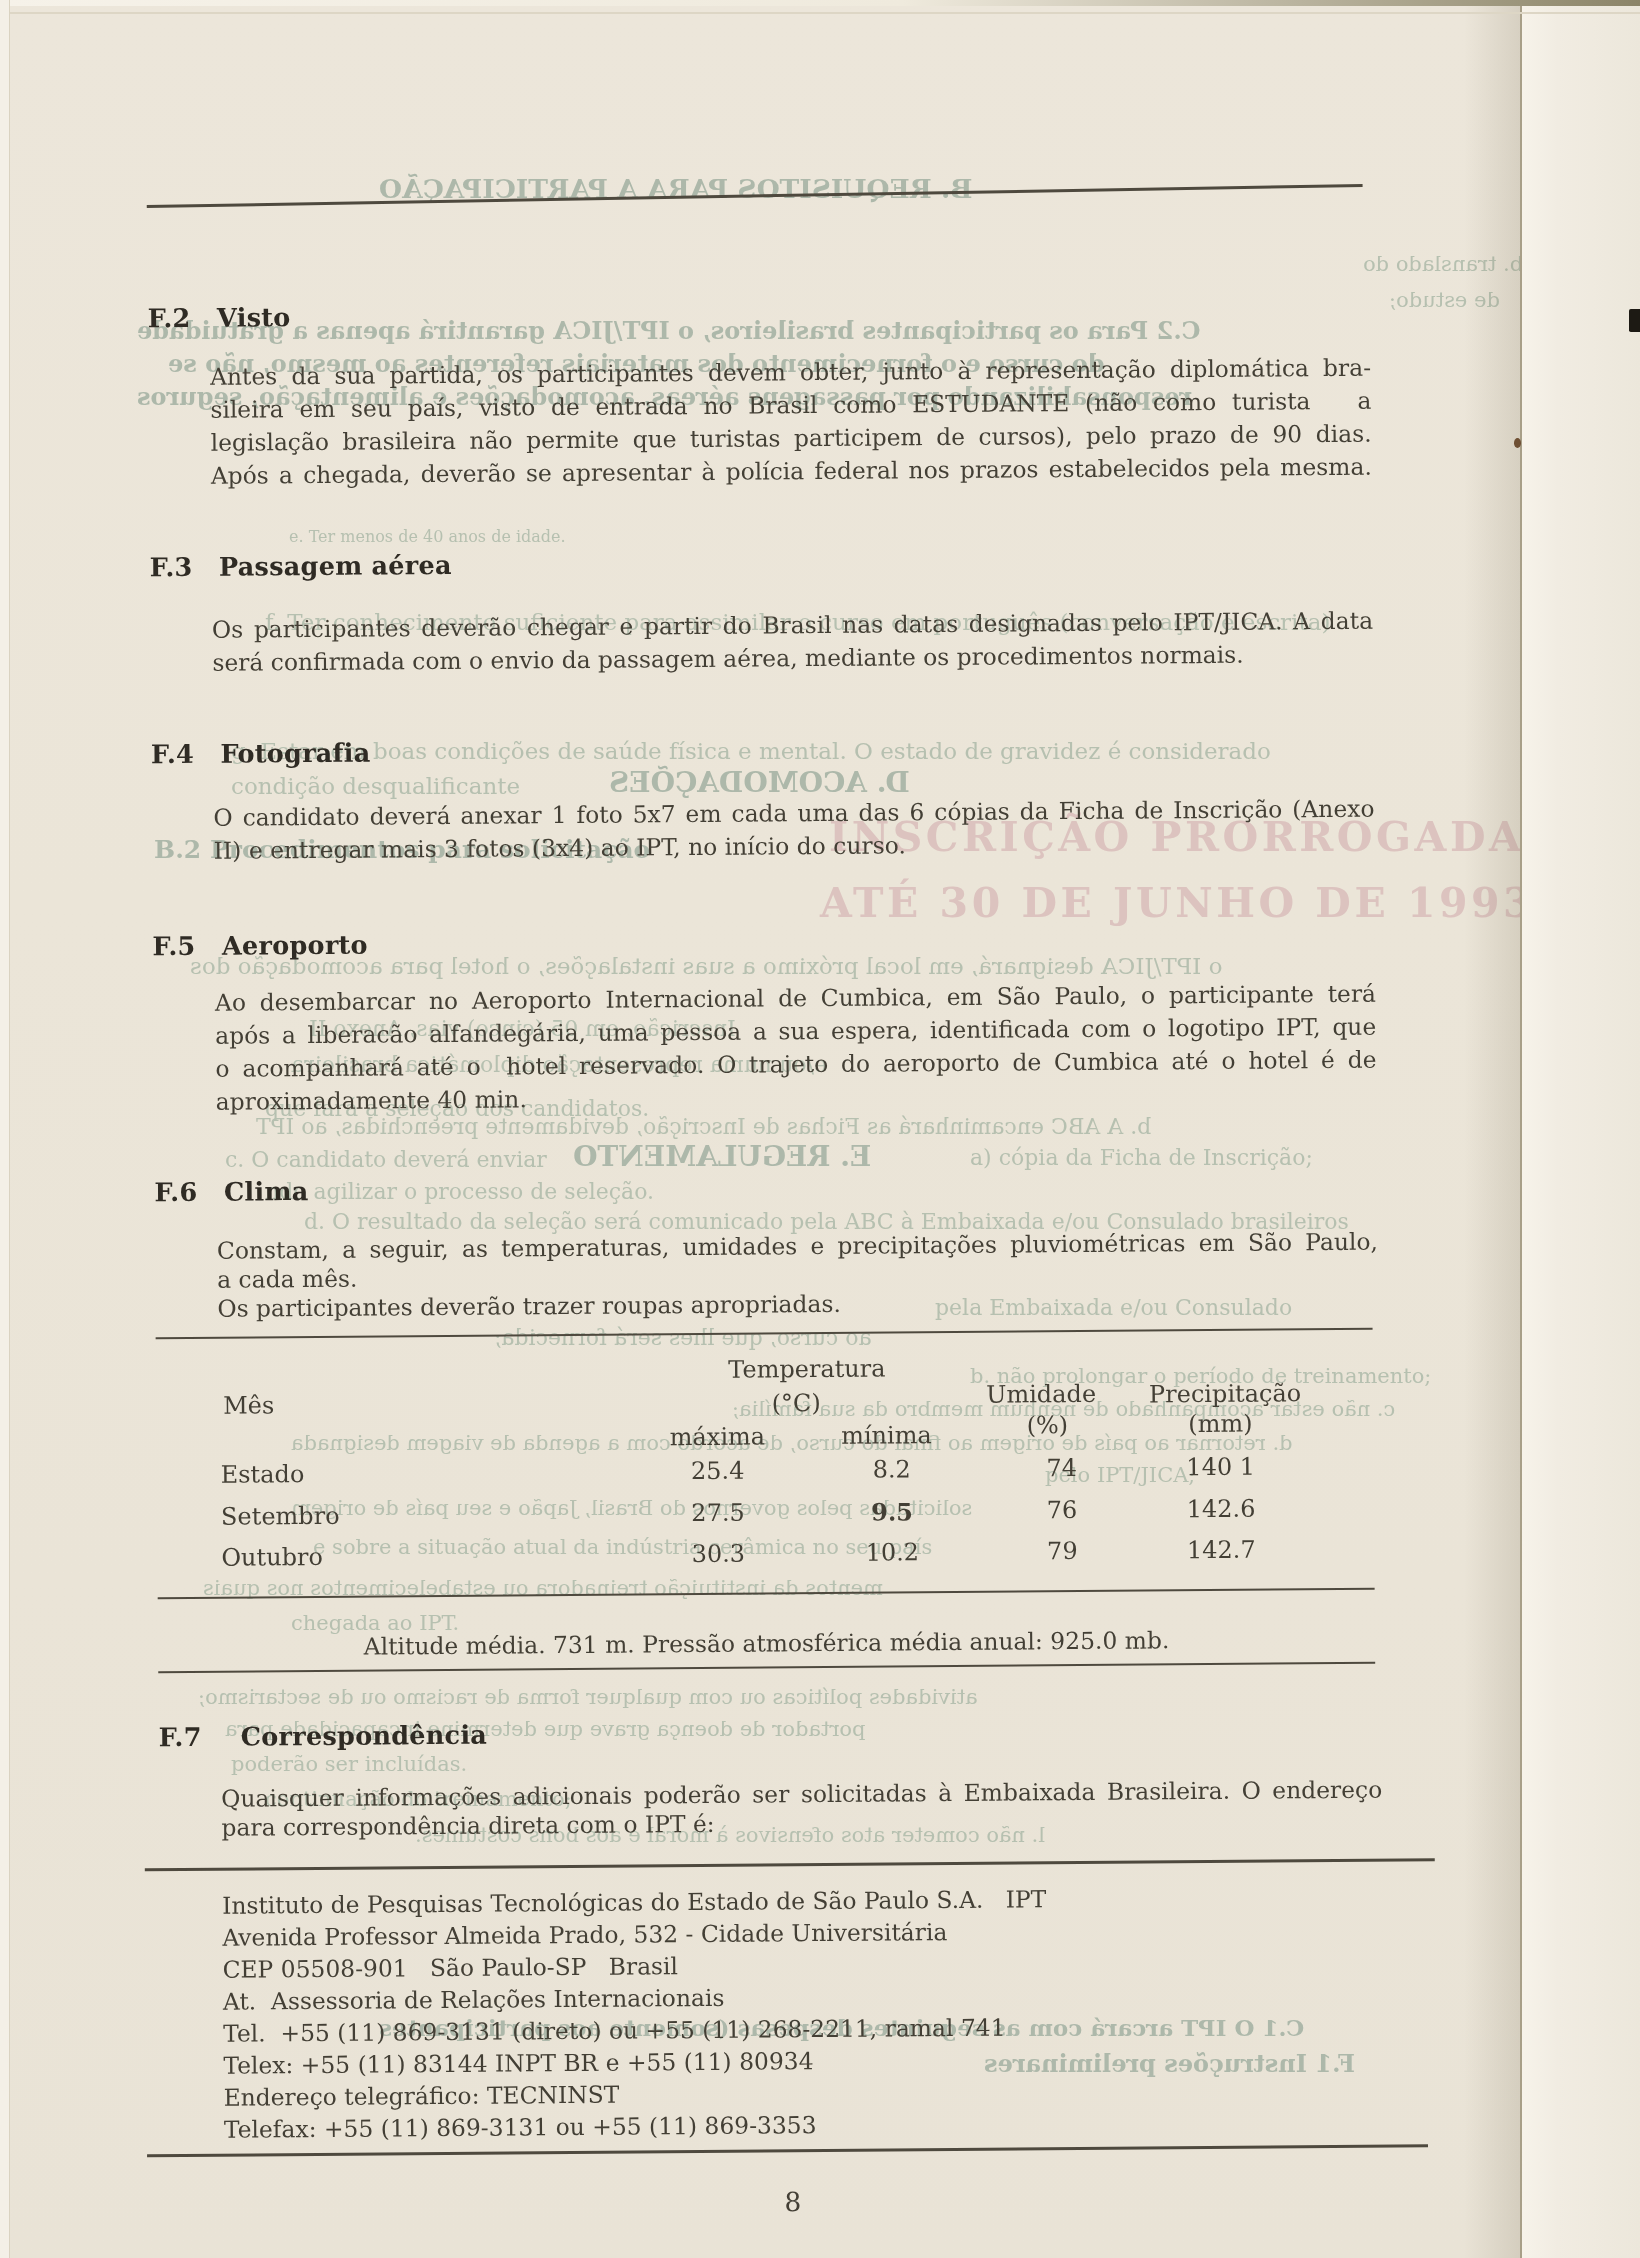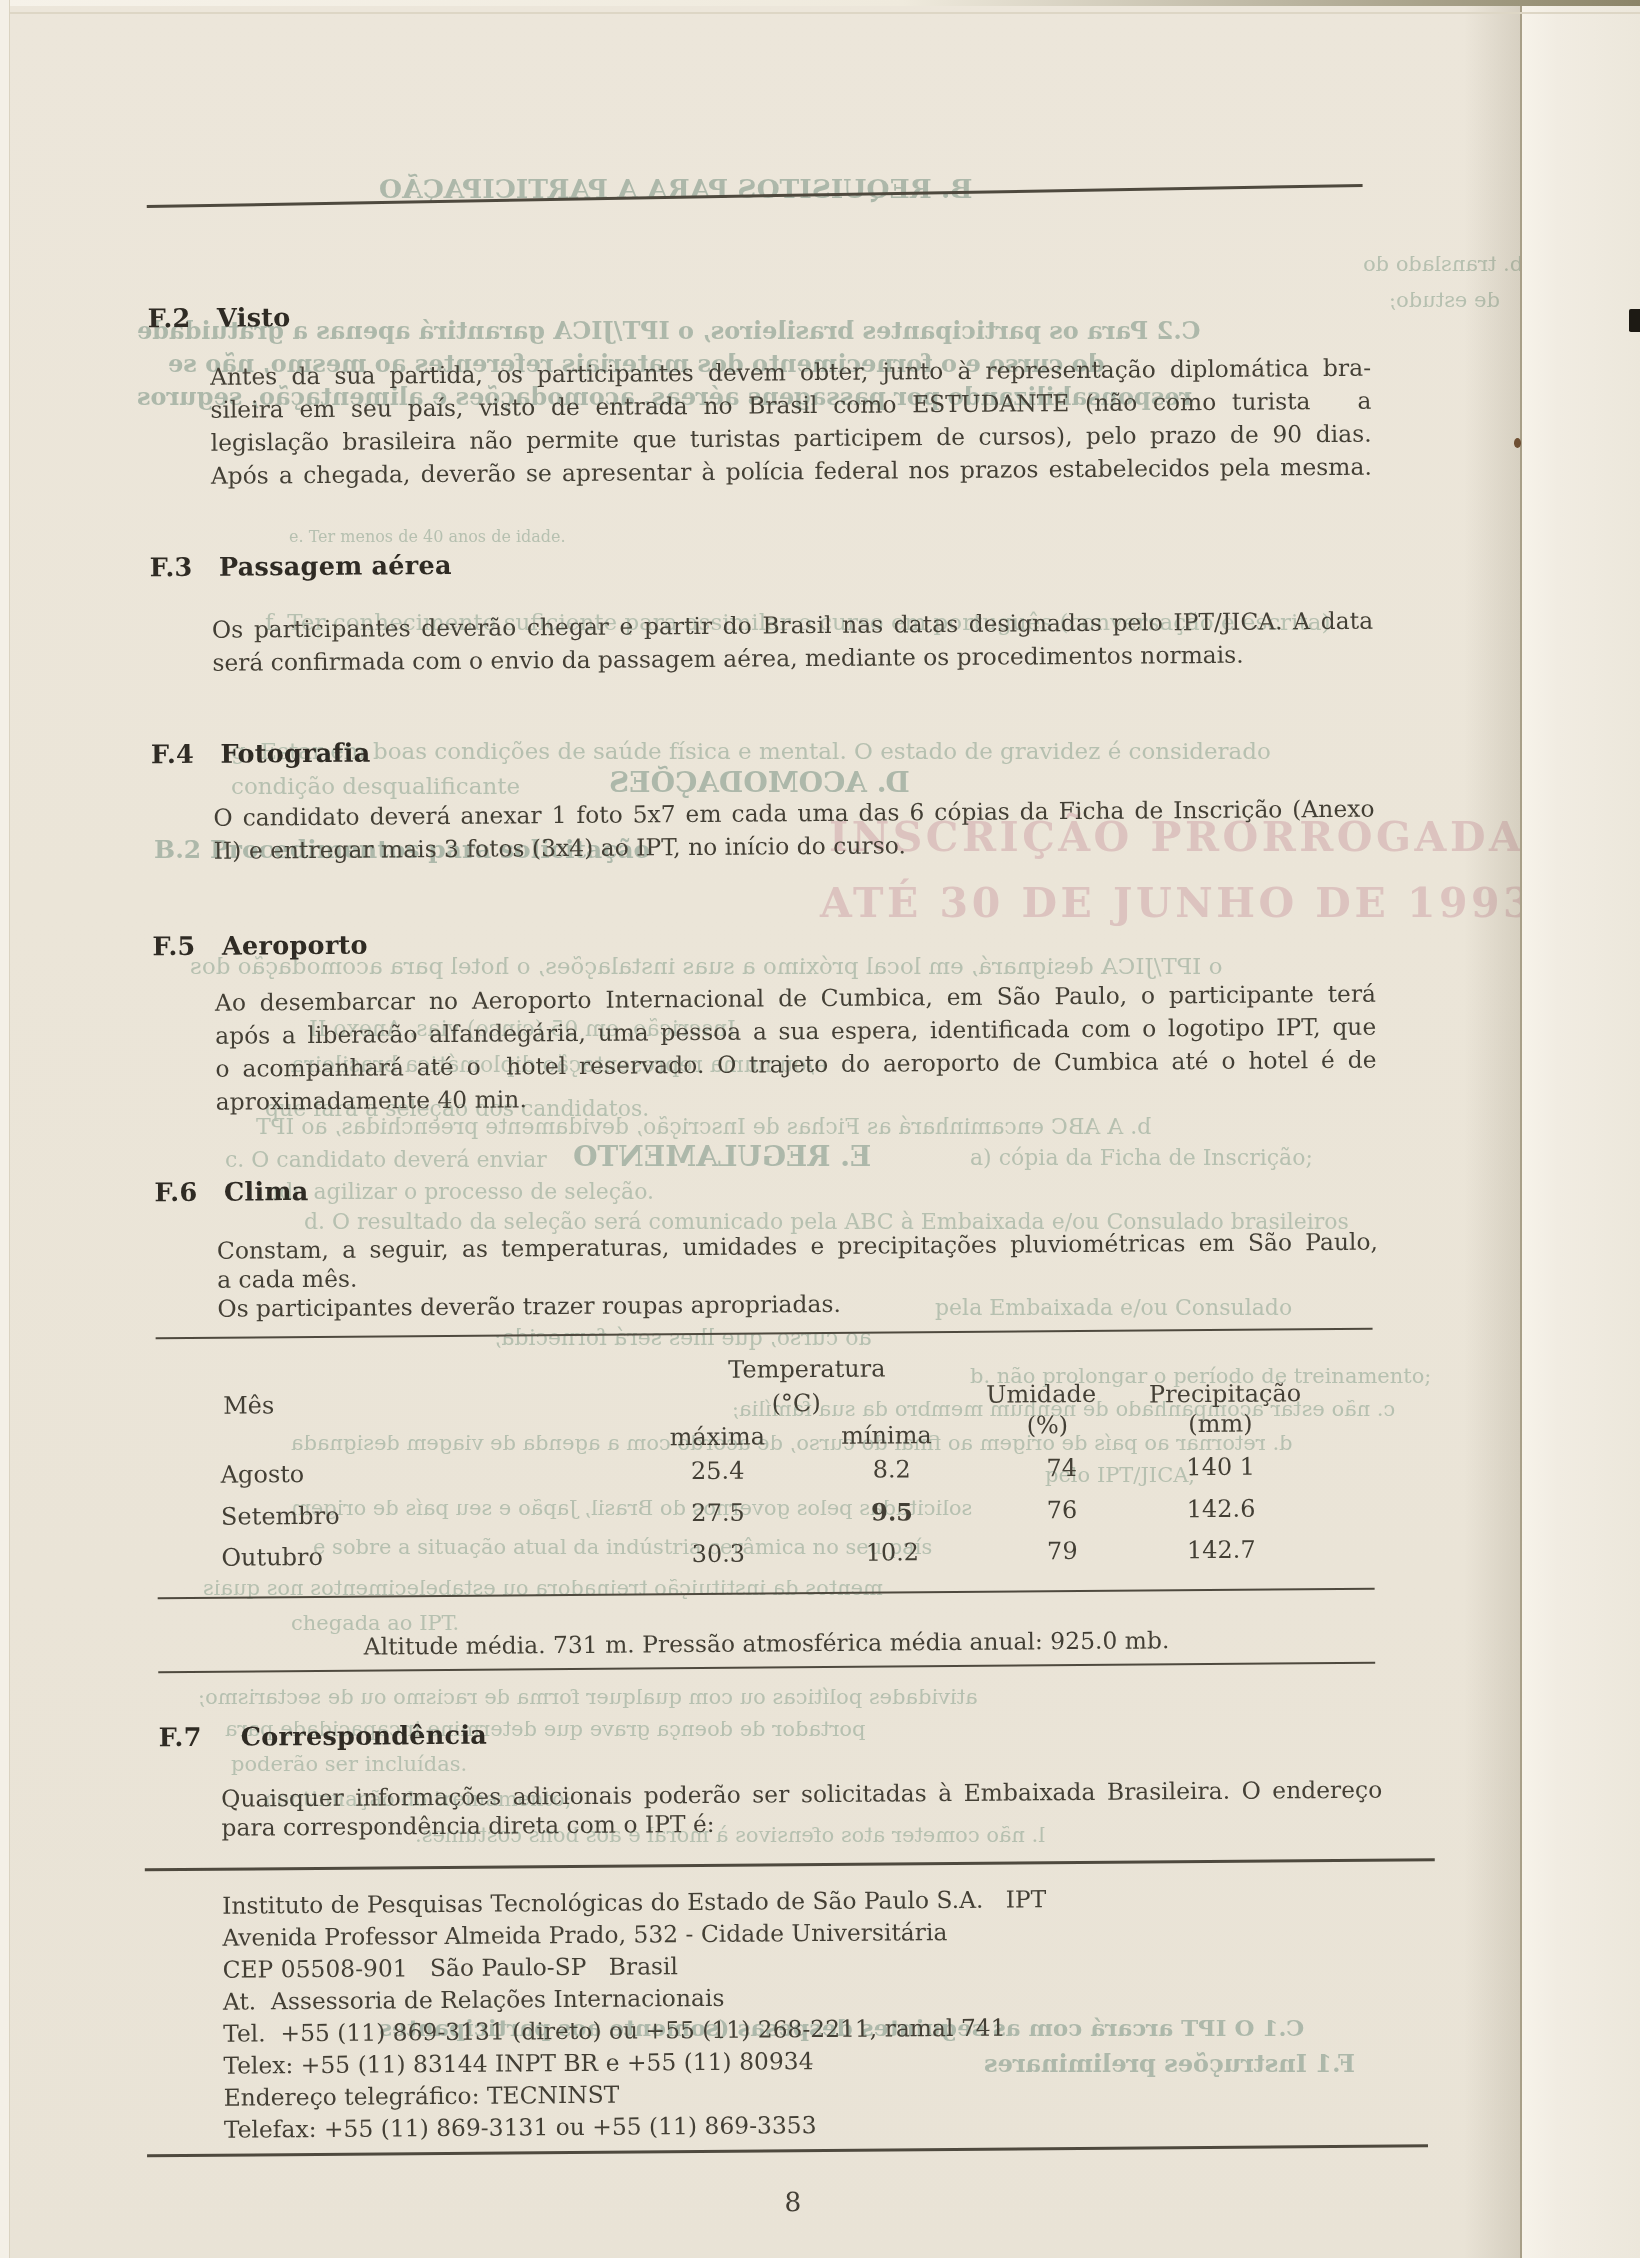--- a/index.html
+++ b/index.html
@@ -164,21 +164,21 @@
     <span class="tc" style="left:805px;top:1355px;">Temperatura</span>
     <span class="tc" style="left:794px;top:1389px;">(°C)</span>
     <span class="tl" style="left:221px;top:1387px;">Mês</span>
     <span class="tc" style="left:715px;top:1422px;">máxima</span>
     <span class="tc" style="left:884px;top:1422px;">mínima</span>
     <span class="tc" style="left:1039px;top:1382px;">Umidade</span>
     <span class="tc" style="left:1045px;top:1413px;">(%)</span>
     <span class="tc" style="left:1223px;top:1383px;">Precipitação</span>
     <span class="tc" style="left:1218px;top:1413px;">(mm)</span>
 
-    <span class="tl" style="left:218px;top:1456px;">Agosto</span>
+    <span class="tl" style="left:218px;top:1456px;">Estado</span>
     <span class="tc" style="left:715px;top:1456px;">25.4</span>
     <span class="tc" style="left:889px;top:1456px;">8.2</span>
     <span class="tc" style="left:1059px;top:1456px;">74</span>
     <span class="tc" style="left:1218px;top:1456px;">140 1</span>
 
     <span class="tl" style="left:218px;top:1498px;">Setembro</span>
     <span class="tc" style="left:715px;top:1498px;">27.5</span>
     <span class="tc" style="left:889px;top:1498px;font-weight:bold;">9.5</span>
     <span class="tc" style="left:1059px;top:1498px;">76</span>
     <span class="tc" style="left:1218px;top:1498px;">142.6</span>

